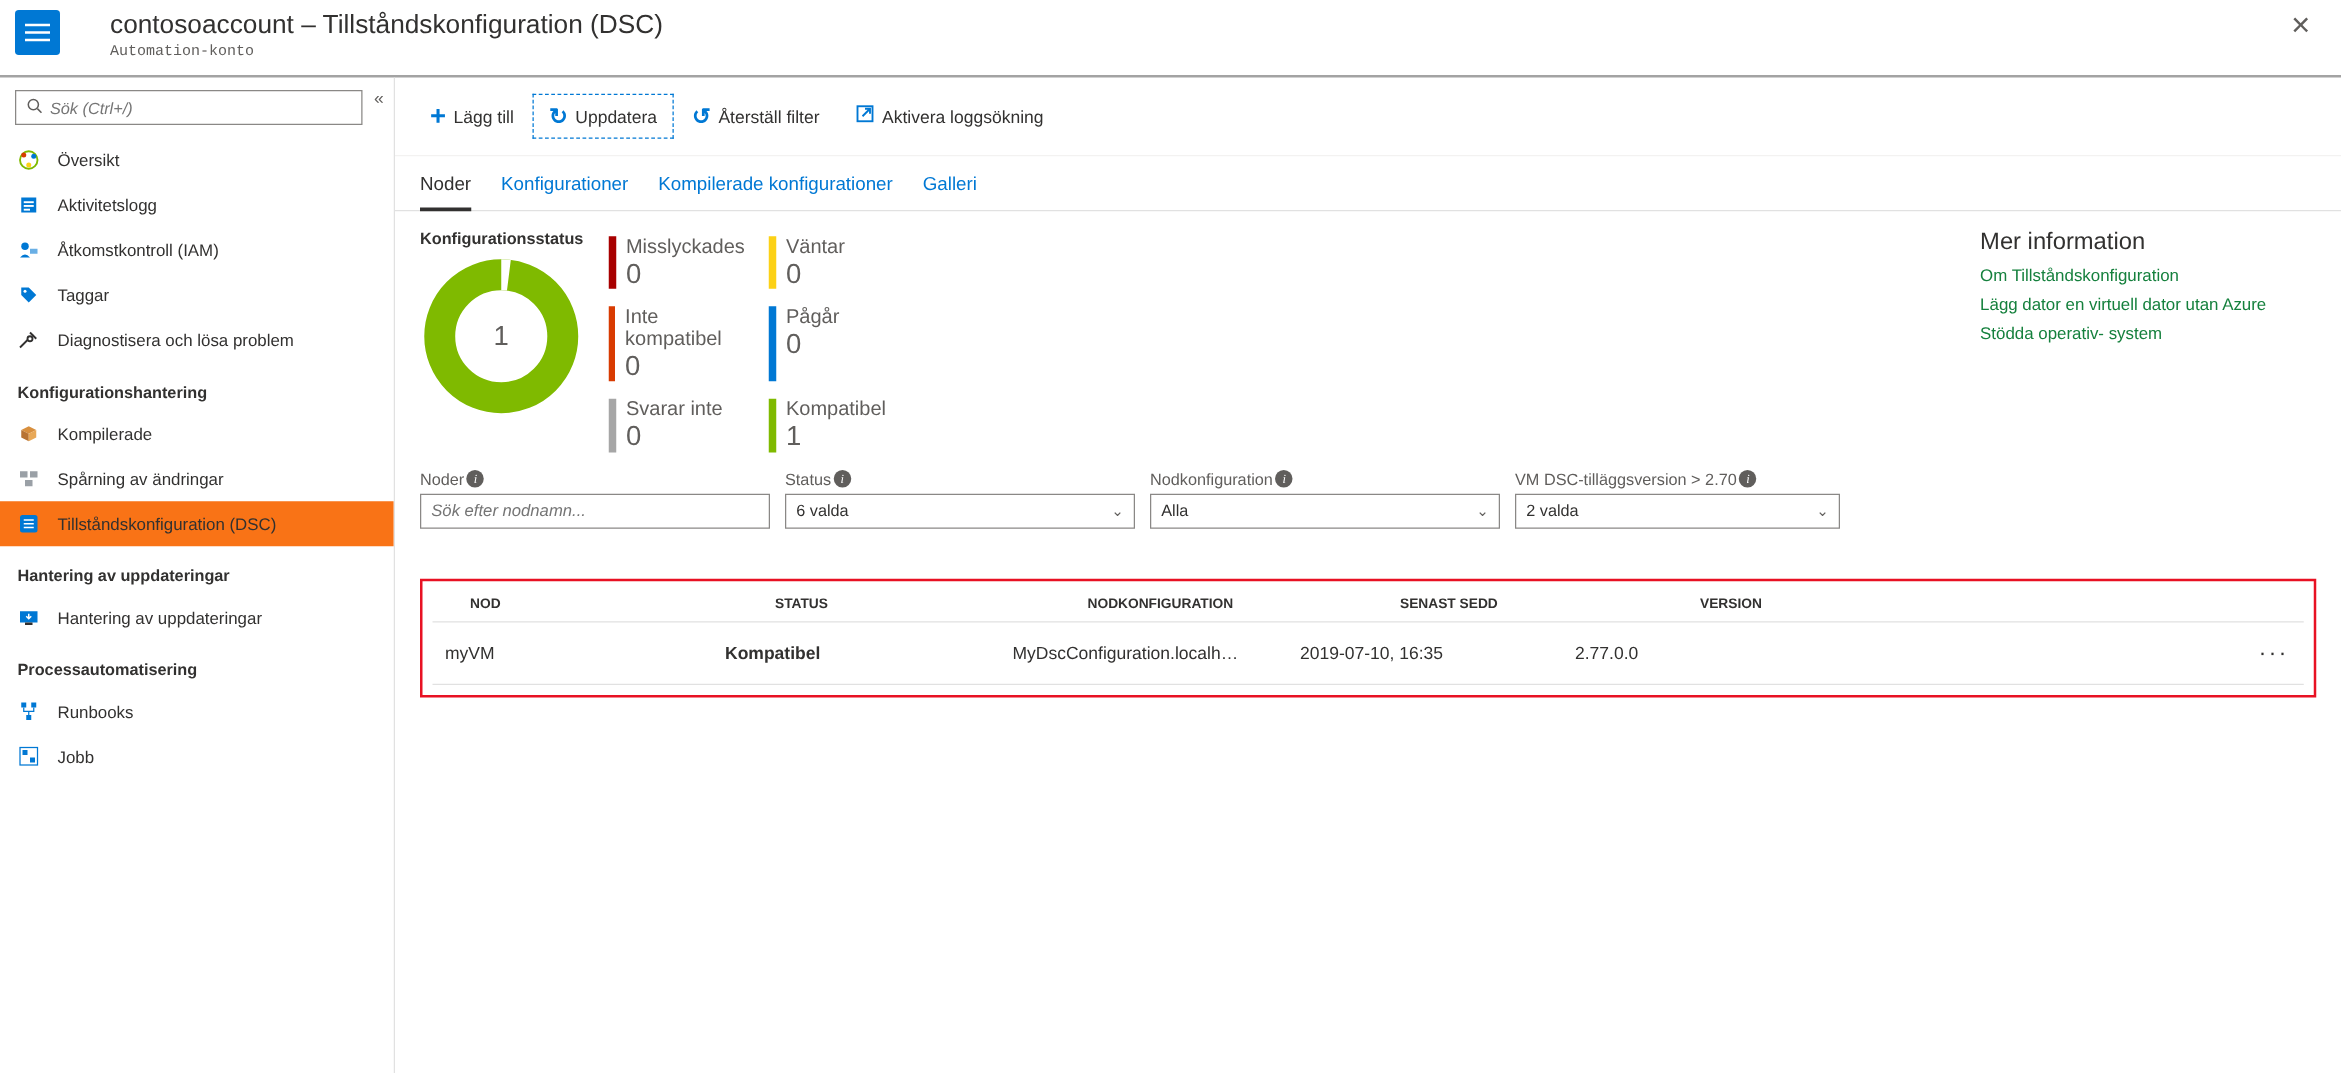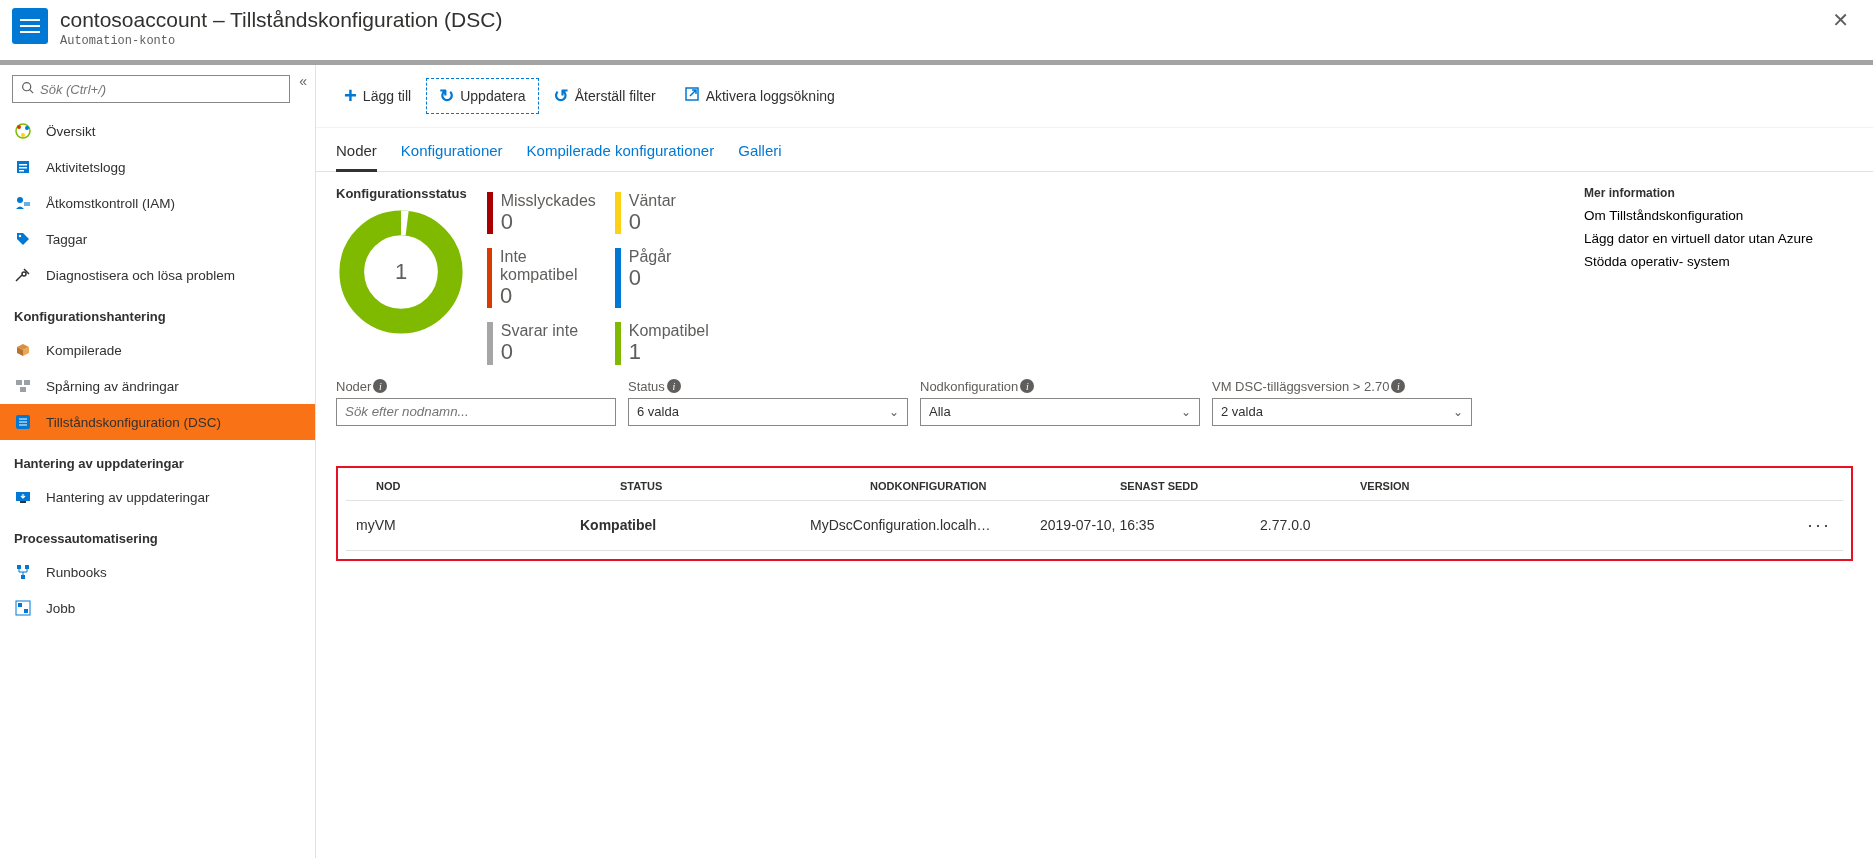--- a/index.html
+++ b/index.html
@@ -1,18 +1,18 @@
 <!DOCTYPE html>
 <html><head>
 <meta charset="utf-8">
 <style>
   * { box-sizing: border-box; margin: 0; padding: 0; }
   body { font-family: "Segoe UI", Arial, sans-serif; font-size: 13px; color: #323130; background: #fff; }
   
-  .header { display: flex; align-items: flex-start; padding: 8px 16px 12px 12px; border-bottom: 5px solid #a3a3a3; }
+  .header { display: flex; align-items: flex-start; padding: 8px 16px 12px 12px; border-bottom: 2px solid #a3a3a3; gap: 28px; }
   .header-icon { width: 36px; height: 36px; background: #0078d4; border-radius: 3px; display: flex; flex-direction: column; justify-content: center; gap: 4px; padding: 8px; margin-right: 12px; flex-shrink:0;}
   .header-icon div { height: 2px; background: #fff; position: relative; }
   .header-icon div::before { content: ''; position: absolute; left:-3px; width:3px; height:3px; border:1.5px solid #fff; border-radius:50%; top:-2px; display:none;}
   .header-title { font-size: 21px; font-weight: 400; color: #323130; }
   .header-sub { font-size: 12px; color: #605e5c; margin-top: 2px; font-family: Liberation Mono, monospace; }
   .close-btn { margin-left: auto; font-size: 20px; color: #605e5c; cursor: pointer; font-weight: 300; padding: 0 8px;}
   
   .body-row { display: flex; height: calc(100vh - 58px); }
   
   .sidebar { width: 316px; border-right: 1px solid #e1e1e1; display: flex; flex-direction: column; position: relative; }
@@ -52,22 +52,22 @@
   .donut svg { width: 100%; height: 100%; transform: rotate(-90deg);}
   .donut-num { position: absolute; top:50%; left:50%; transform:translate(-50%,-50%); font-size: 22px; color:#605e5c;}
   
   .stat-grid { display: grid; grid-template-columns: 110px 110px; grid-auto-rows: auto; gap: 14px 18px; padding-top: 6px; }
   .stat { display: flex; gap: 8px; }
   .stat-bar { width: 6px; }
   .stat-label { font-size: 16px; color: #605e5c; }
   .stat-val { font-size: 22px; color: #605e5c; line-height: 1.1; }
   
   .info-block { margin-left: auto; padding-right: 40px;}
-  .info-title { font-size: 12px; font-weight: 700; margin-bottom: 8px; }
-  .info-link { display: block; color: #000000; font-size: 13.5px; margin-bottom: 8px; cursor: pointer; max-width: 230px;}
+  .info-title { font-size: 19px; font-weight: 400; margin-bottom: 8px; }
+  .info-link { display: block; color: #15803d; font-size: 13.5px; margin-bottom: 8px; cursor: pointer; max-width: 230px;}
   
   .filters { display: flex; gap: 12px; margin-top: 14px; }
   .filter { display: flex; flex-direction: column; gap: 4px; }
   .filter-label { font-size: 13px; color: #605e5c; display:flex; align-items:center; gap:2px;}
   .filter-ic { width:14px; height:14px; border-radius:50%; background:#605e5c; color:#fff; font-size:10px; display:flex; align-items:center; justify-content:center; font-style:italic; font-family:serif;}
   .filter-box { height: 28px; border: 1px solid #8a8886; display: flex; align-items: center; justify-content: space-between; padding: 0 8px; font-size: 13px; background:#fff; cursor:pointer;}
   .filter-box.search input { border:none; outline:none; font-style:italic; color:#605e5c; width:100%; background:transparent;}
   .chev { font-size: 12px; color: #605e5c; }
   
   .table-wrap { margin-top: 40px; border: 2px solid #e81123; padding: 4px 8px 8px 8px;}

